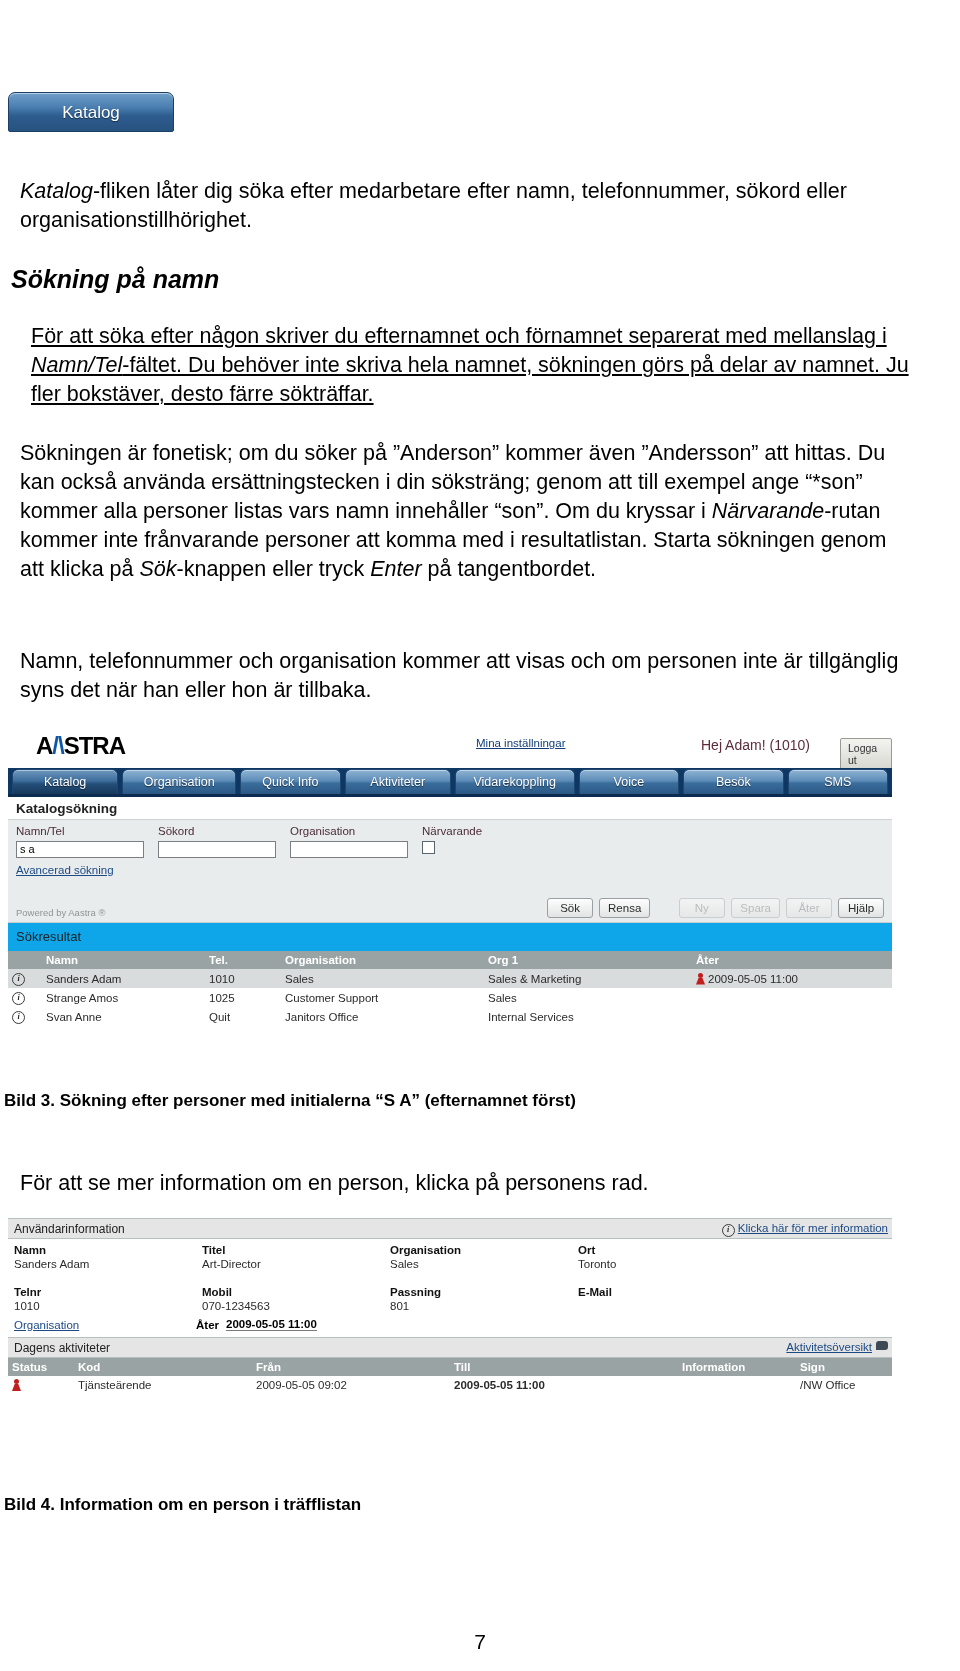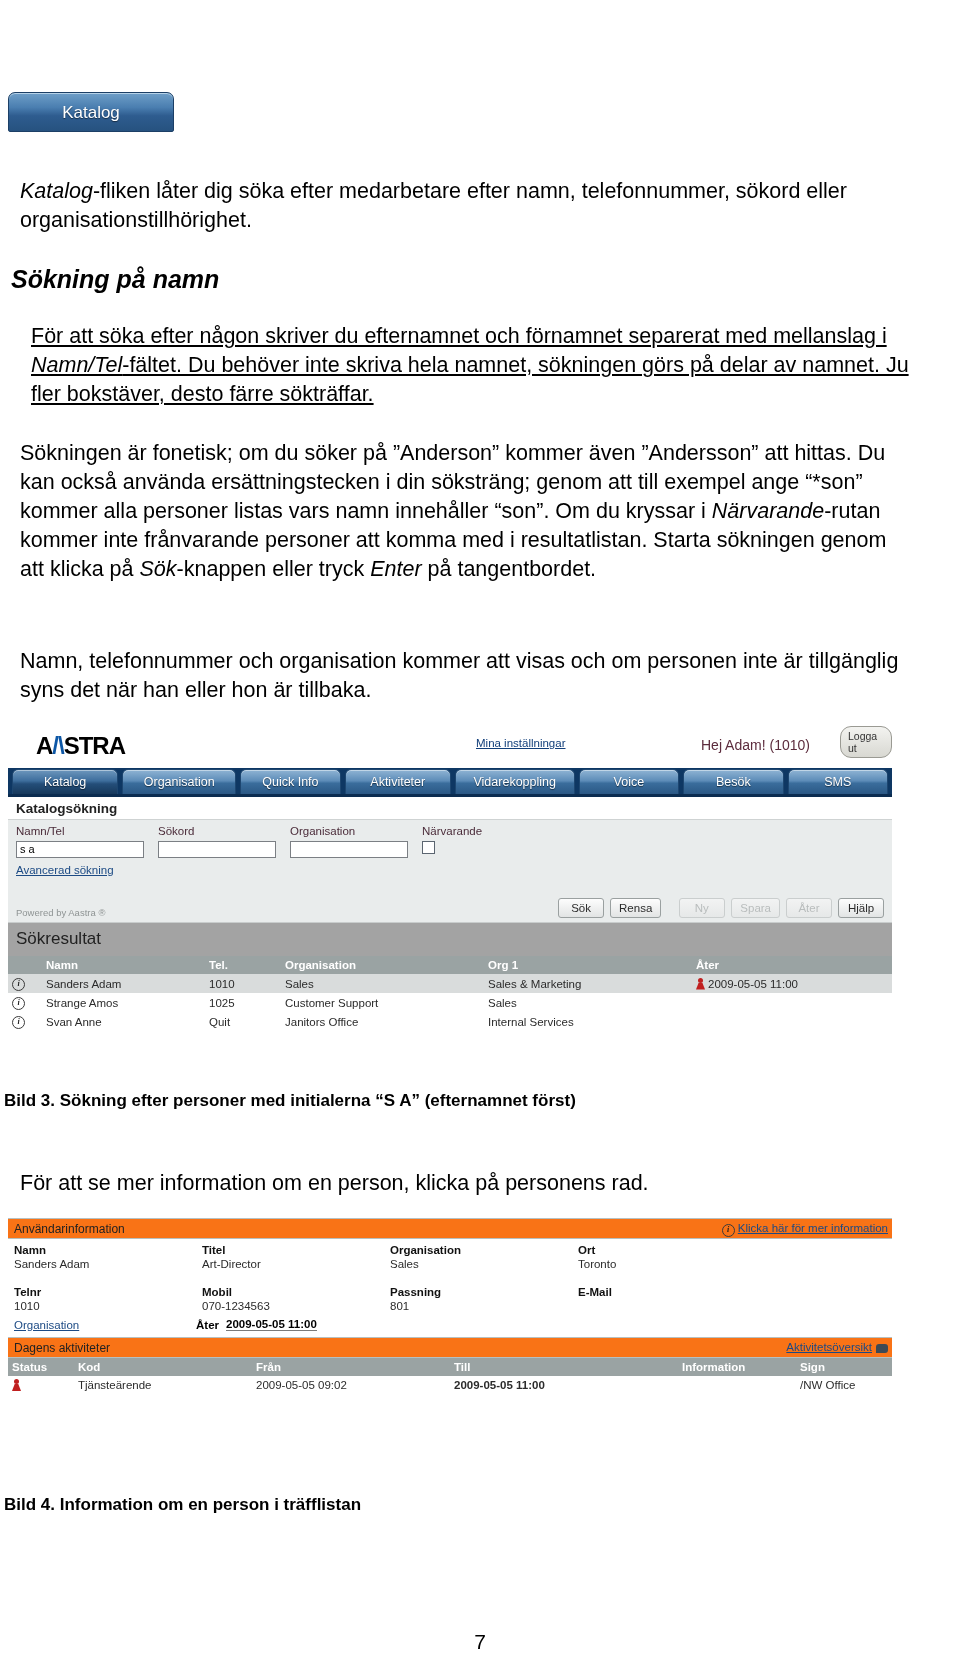--- a/index.html
+++ b/index.html
@@ -151,26 +151,26 @@
     position: absolute;
     left: 693px;
     top: 13px;
     font-size: 14px;
     color: #5c2c3d;
     white-space: nowrap;
   }
   .hdr-logout {
     position: absolute;
     left: 832px;
-    top: 2px;
+    top: 14px;
     font-size: 10.5px;
     color: #333;
     background: linear-gradient(to bottom,#f3f3f0,#d8d8d2);
     border: 1px solid #9a9a93;
-    border-radius: 11px;
+    border-radius: 2px;
     padding: 3px 7px;
     line-height: 12px;
   }
 
   .tabbar {
     position: relative;
     height: 29px;
     background: #0e3763;
     border-bottom: 3px solid #0b2c50;
     display: flex;
@@ -283,27 +283,27 @@
     border-radius: 3px;
     background: linear-gradient(to bottom,#fdfdfd,#e2e4e4);
     color: #2b2b2b;
     box-sizing: border-box;
   }
   .btn.disabled {
     color: #b9bdbd;
     background: linear-gradient(to bottom,#f2f3f3,#e6e8e8);
     border-color: #cacece;
   }
-  .btn.gap { margin-left: 12px; padding-left: 7px; }
+  .btn.gap { margin-left: 23px; padding-left: 7px; }
 
   .result-title {
-    font-size: 17px;
+    font-size: 13px;
     color: #222;
     padding: 6px 8px 7px 8px;
-    background: #a3a3a3;
+    background: #0ea5e9;
   }
 
   table.grid {
     width: 100%;
     border-collapse: collapse;
     font-size: 11.5px;
   }
   table.grid thead th {
     background: #9aa3a3;
     color: #ffffff;
@@ -360,21 +360,21 @@
     clip-path: polygon(30% 0,70% 0,100% 100%,0 100%);
   }
 
   
   #bild4 {
     top: 1218px;
     width: 884px;
     height: 265px;
   }
   .ui-bar {
-    background: #f97316;
+    background: #e5e5e5;
     position: relative;
     height: 19px;
     border-top: 1px solid #b7c0c0;
     border-bottom: 1px solid #b7c0c0;
   }
   .ui-bar .bar-label {
     position: absolute;
     left: 6px;
     top: 3px;
     font-size: 12px;
@@ -431,21 +431,21 @@
     font-weight: bold;
     margin-right: 7px;
   }
   .org-row .ater-val {
     font-weight: bold;
     border-bottom: 1px solid #7a7a7a;
   }
 
   .act-overview {
     display: inline-flex;
-    align-items: flex-end;
+    align-items: flex-start;
     gap: 4px;
   }
   .speech-ic {
     display: inline-block;
     width: 12px;
     height: 9px;
     background: #3d4a55;
     border-radius: 3px 3px 3px 0;
   }
 

